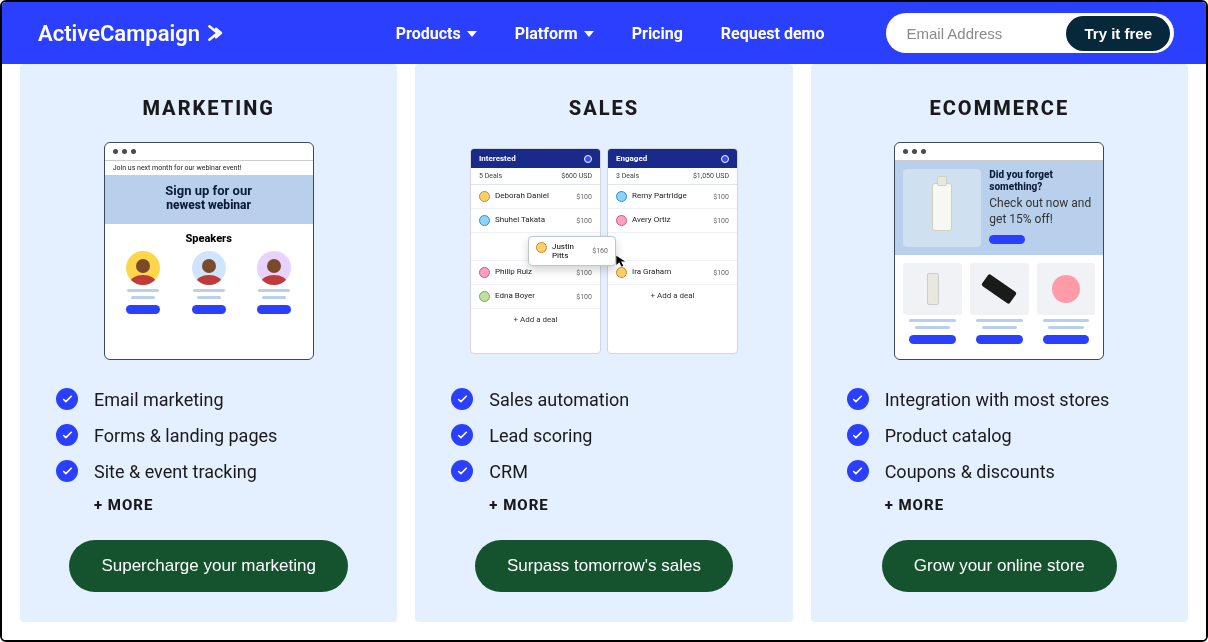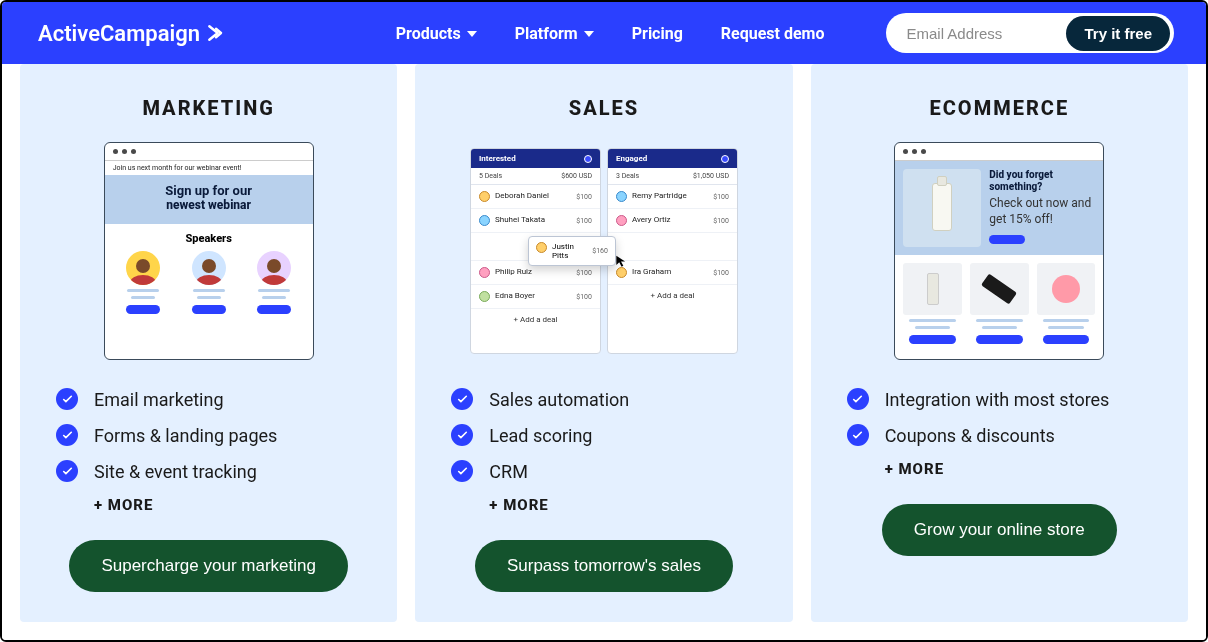--- a/index.html
+++ b/index.html
@@ -374,20 +374,28 @@
             </svg>
           </span>
           <span class="feat-text">Integration with most stores</span>
         </div>
       <div class="feat">
           <span class="check">
             <svg viewBox="0 0 24 24">
               <path d="M5 12l4 4 10-10" stroke="#fff" stroke-width="3" fill="none" stroke-linecap="round" stroke-linejoin="round"></path>
             </svg>
           </span>
+          <span class="feat-text">Product catalog</span>
+        </div>
+      <div class="feat">
+          <span class="check">
+            <svg viewBox="0 0 24 24">
+              <path d="M5 12l4 4 10-10" stroke="#fff" stroke-width="3" fill="none" stroke-linecap="round" stroke-linejoin="round"></path>
+            </svg>
+          </span>
           <span class="feat-text">Coupons &amp; discounts</span>
         </div>
       <div class="more">+ MORE</div>
     </div>
     <button class="cta">Grow your online store</button>
   </div>
 
 </div>
 
 </body></html>

